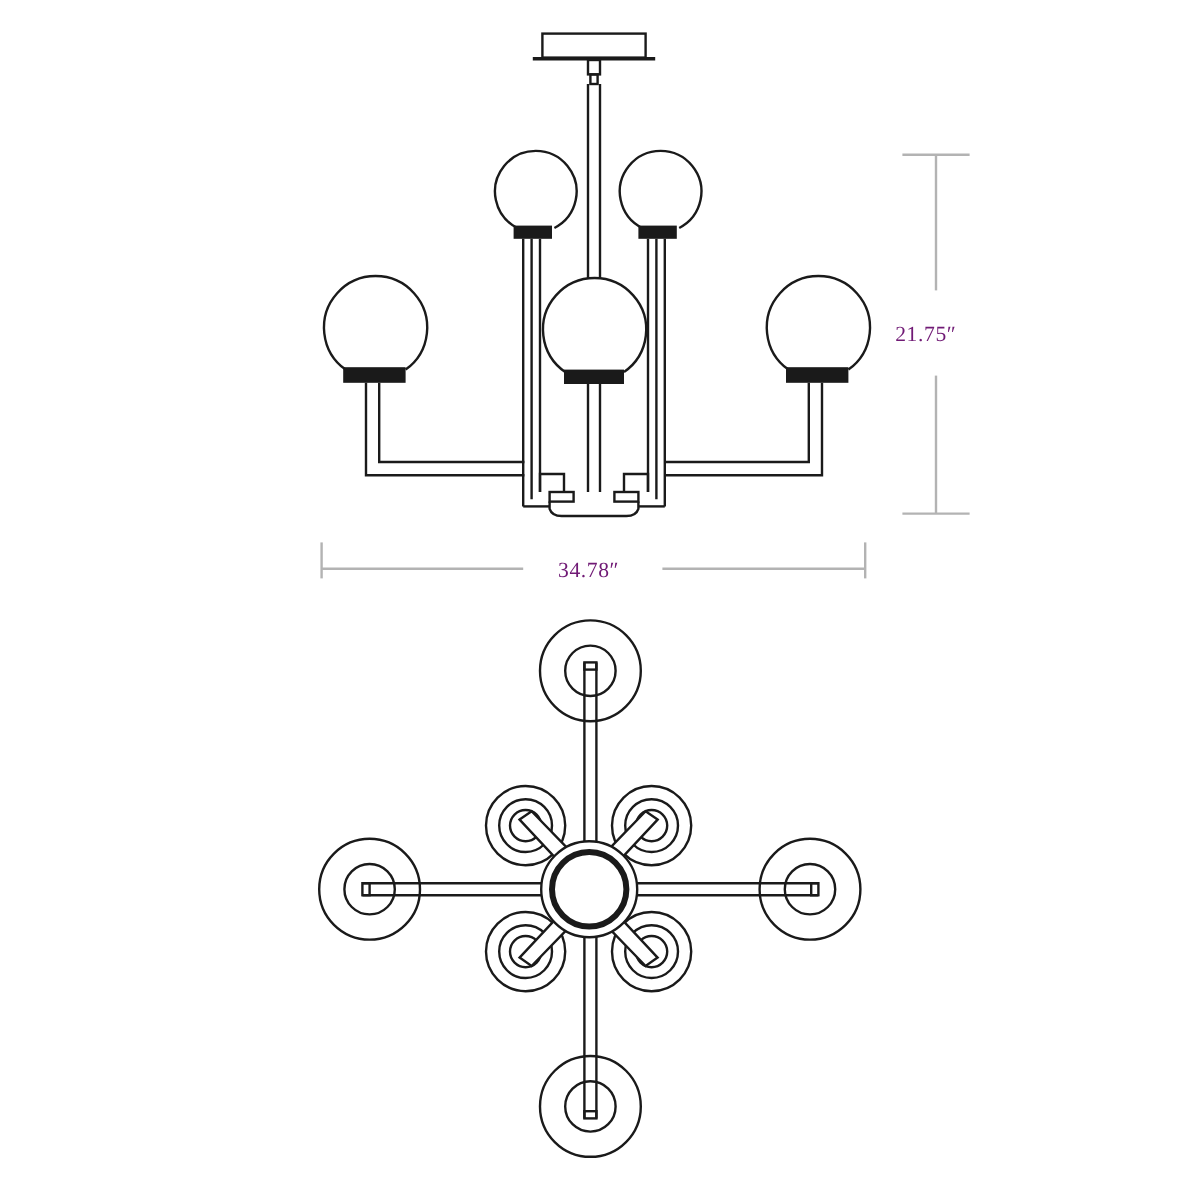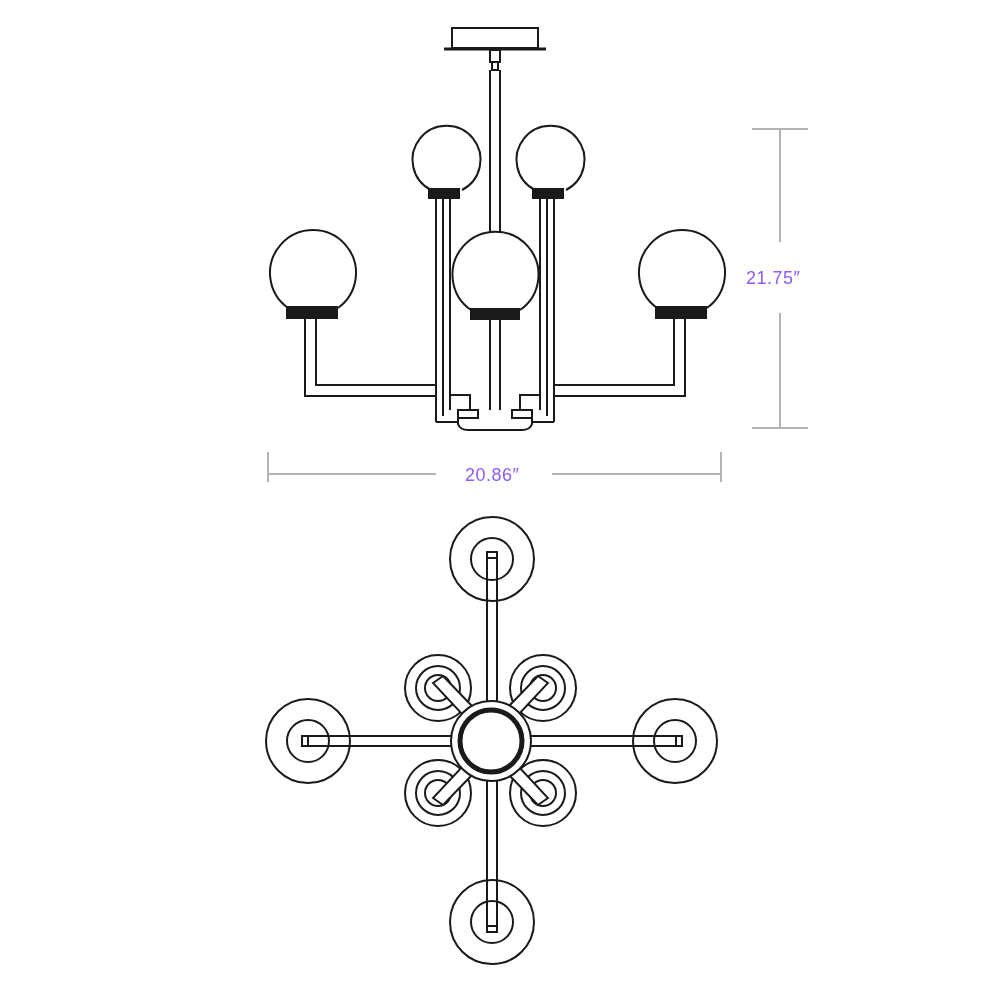--- a/index.html
+++ b/index.html
@@ -16,23 +16,23 @@
     }
     #drawing {
       position: absolute;
       left: 0;
       top: 0;
       width: 1000px;
       height: 1000px;
     }
     .dim-label {
       position: absolute;
-      font-family: Liberation Sans, sans-serif;
+      font-family: Liberation Serif, serif;
       font-size: 18px;
-      color: #8b5cf6;
+      color: #701a75;
       letter-spacing: 0.5px;
       white-space: nowrap;
     }
     #dim-height-label {
       left: 746px;
       top: 268px;
     }
     #dim-width-label {
       left: 465px;
       top: 465px;
@@ -183,13 +183,13 @@
 
       <g>
         <circle cx="491" cy="741" r="40" fill="#fff"></circle>
         <circle cx="491" cy="741" r="31" fill="#fff" stroke-width="5"></circle>
       </g>
     </g>
   </g>
 </svg>
 
 <div id="dim-height-label" class="dim-label">21.75″</div>
-<div id="dim-width-label" class="dim-label">20.86″</div>
+<div id="dim-width-label" class="dim-label">34.78″</div>
 
 </body></html>

